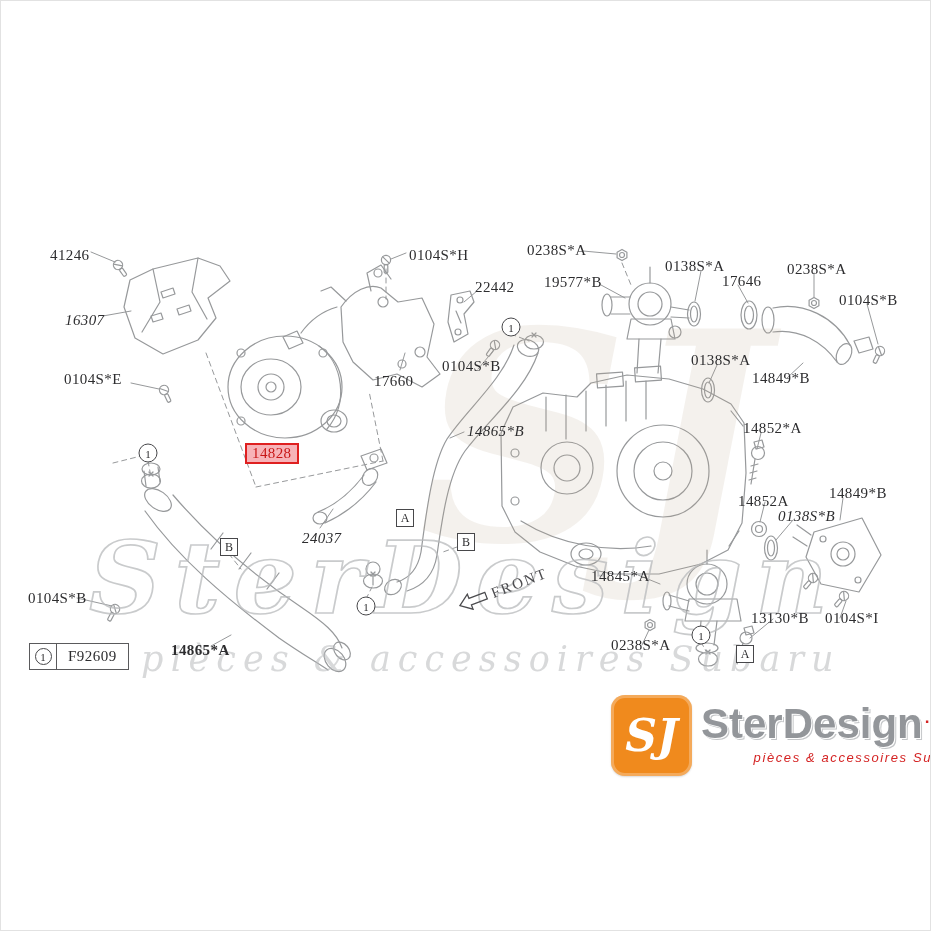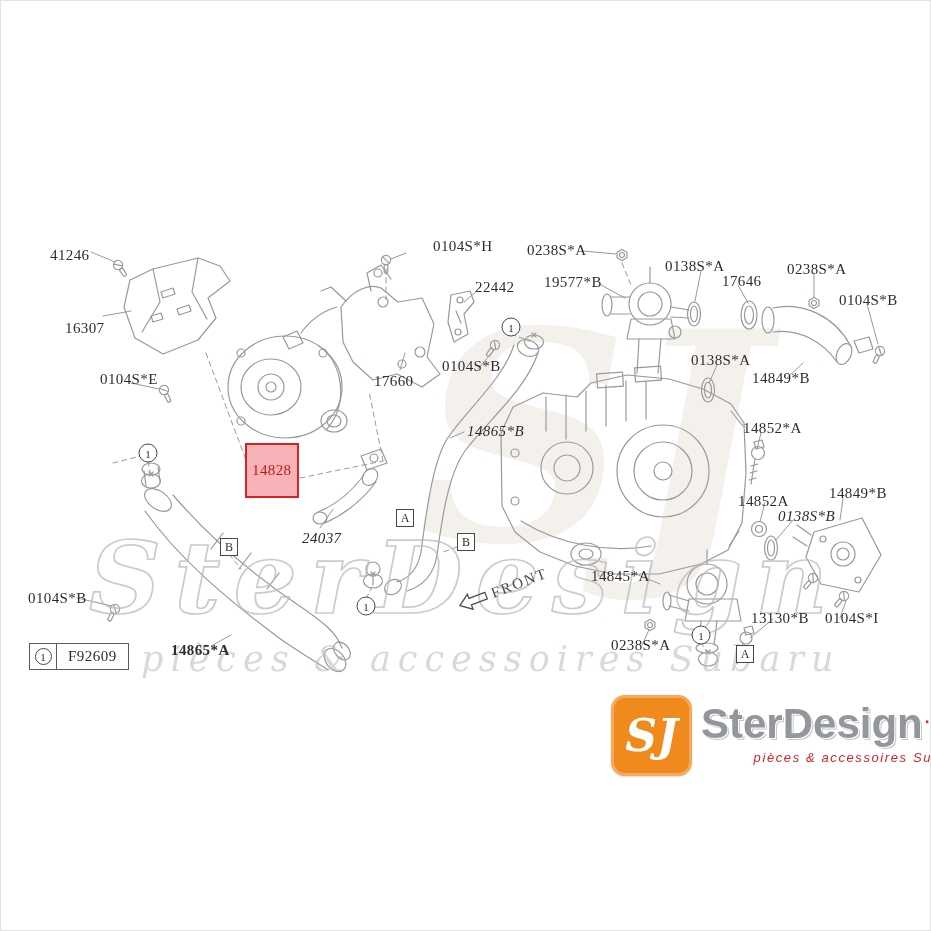--- a/index.html
+++ b/index.html
@@ -6,21 +6,21 @@
   html,body { width:931px; height:931px; background:#fff; }
   body { font-family:"Liberation Serif", serif; }
   .stage { position:relative; width:931px; height:931px; background:#fff; border:1px solid #e2e2e2; overflow:hidden; }
   .artwork { position:absolute; left:0; top:0; z-index:1; }
   .wm-monogram { position:absolute; left:418px; top:292px; z-index:2; font-family:"DejaVu Serif", serif; font-weight:bold; font-style:italic; font-size:290px; line-height:1; color:rgba(186,168,146,0.16); pointer-events:none; }
   .wm-svg { position:absolute; left:0; top:0; z-index:3; pointer-events:none; }
   .wm-name { font-family:"DejaVu Serif", serif; font-size:100px; font-weight:bold; font-style:italic; letter-spacing:13px; fill:rgba(255,255,255,0); stroke:#b8babc; stroke-width:1.7px; opacity:0.75; }
   .wm-tagline { font-family:"DejaVu Serif", serif; font-size:35px; font-style:italic; letter-spacing:7px; fill:#b9bbbd; opacity:0.55; }
   #callout-layer { position:absolute; left:0; top:0; width:100%; height:100%; z-index:4; }
   .part-label { position:absolute; font-size:15px; color:#2d2d2f; letter-spacing:0.4px; white-space:nowrap; line-height:1.2; }
-  .part-label.highlight { background:#f7b3b8; border:2px solid #df2020; color:#c81717; padding:17px 5px; line-height:17px; }
+  .part-label.highlight { background:#f7b3b8; border:2px solid #df2020; color:#c81717; padding:0 5px; line-height:17px; }
   .circled-callout { position:absolute; width:19px; height:19px; border:1.3px solid #47474a; border-radius:50%; background:#fff; color:#2d2d2f; font-size:11px; display:flex; align-items:center; justify-content:center; transform:translate(-50%,-50%); }
   .boxed-callout { position:absolute; width:18px; height:18px; border:1.3px solid #47474a; background:#fff; color:#2d2d2f; font-size:12px; display:flex; align-items:center; justify-content:center; transform:translate(-50%,-50%); }
   .front { position:absolute; left:458px; top:596px; z-index:4; transform:rotate(-21deg); transform-origin:left center; display:flex; align-items:center; gap:5px; color:#4c4c4f; font-size:15px; letter-spacing:2px; }
   .front svg { display:block; }
   .legend { position:absolute; left:28px; top:642px; z-index:4; display:flex; align-items:stretch; border:1px solid #5a5a5c; background:#fff; height:27px; font-size:15px; color:#2d2d2f; }
   .legend-sym { width:27px; display:flex; align-items:center; justify-content:center; border-right:1px solid #5a5a5c; }
   .legend-sym span { width:17px; height:17px; border:1px solid #47474a; border-radius:50%; font-size:11px; display:flex; align-items:center; justify-content:center; }
   .legend-code { padding:0 11px; display:flex; align-items:center; letter-spacing:0.5px; }
   .brand { position:absolute; left:610px; top:694px; z-index:5; display:flex; gap:9px; align-items:flex-start; }
   .brand-mark { width:81px; height:81px; border-radius:14px; background:#f08a1d; color:#fff; display:flex; align-items:center; justify-content:center; font-family:"DejaVu Serif", serif; font-size:44px; font-weight:bold; font-style:italic; box-shadow:inset 0 0 0 3px rgba(255,255,255,0.28), 0 1px 2px rgba(0,0,0,0.15); }
@@ -295,23 +295,23 @@
   </svg>
 
   <div class="wm-monogram">SJ</div>
   <svg class="wm-svg" width="931" height="931">
     <text class="wm-name" x="88" y="612">SterDesign</text>
     <text class="wm-tagline" x="140" y="670">pièces &amp; accessoires Subaru</text>
   </svg>
 
   <div id="callout-layer">
       <span class="part-label" style="left: 49px; top: 245px;">41246</span>
-      <span class="part-label" style="left: 64px; top: 318px;">16307</span>
-      <span class="part-label" style="left: 63px; top: 369px; margin-left: 36px;">0104S*E</span>
-      <span class="part-label" style="left: 408px; top: 236px; margin-left: 24px;">0104S*H</span>
+      <span class="part-label" style="left: 64px; top: 310px; font-style: italic;">16307</span>
+      <span class="part-label" style="left: 63px; top: 369px;">0104S*E</span>
+      <span class="part-label" style="left: 408px; top: 245px;">0104S*H</span>
       <span class="part-label" style="left: 474px; top: 277px;">22442</span>
       <span class="part-label" style="left: 543px; top: 272px;">19577*B</span>
       <span class="part-label" style="left: 526px; top: 240px;">0238S*A</span>
       <span class="part-label" style="left: 664px; top: 256px;">0138S*A</span>
       <span class="part-label" style="left: 721px; top: 271px;">17646</span>
       <span class="part-label" style="left: 786px; top: 259px;">0238S*A</span>
       <span class="part-label" style="left: 838px; top: 290px;">0104S*B</span>
       <span class="part-label" style="left: 373px; top: 371px;">17660</span>
       <span class="part-label" style="left: 441px; top: 356px;">0104S*B</span>
       <span class="part-label" style="left: 690px; top: 350px;">0138S*A</span>

